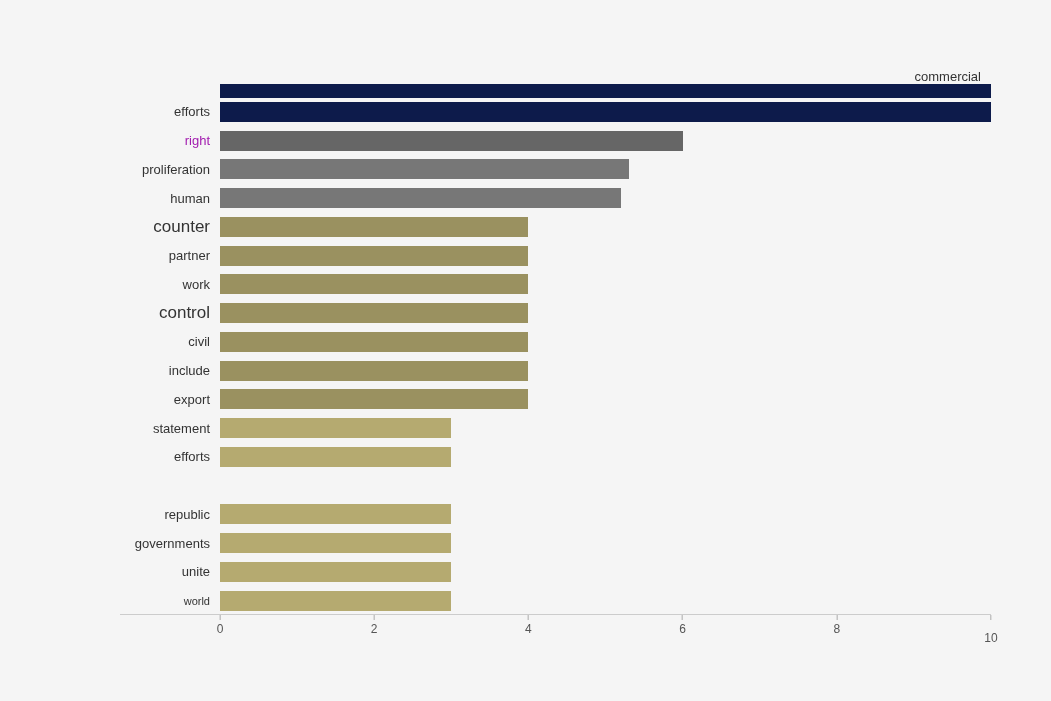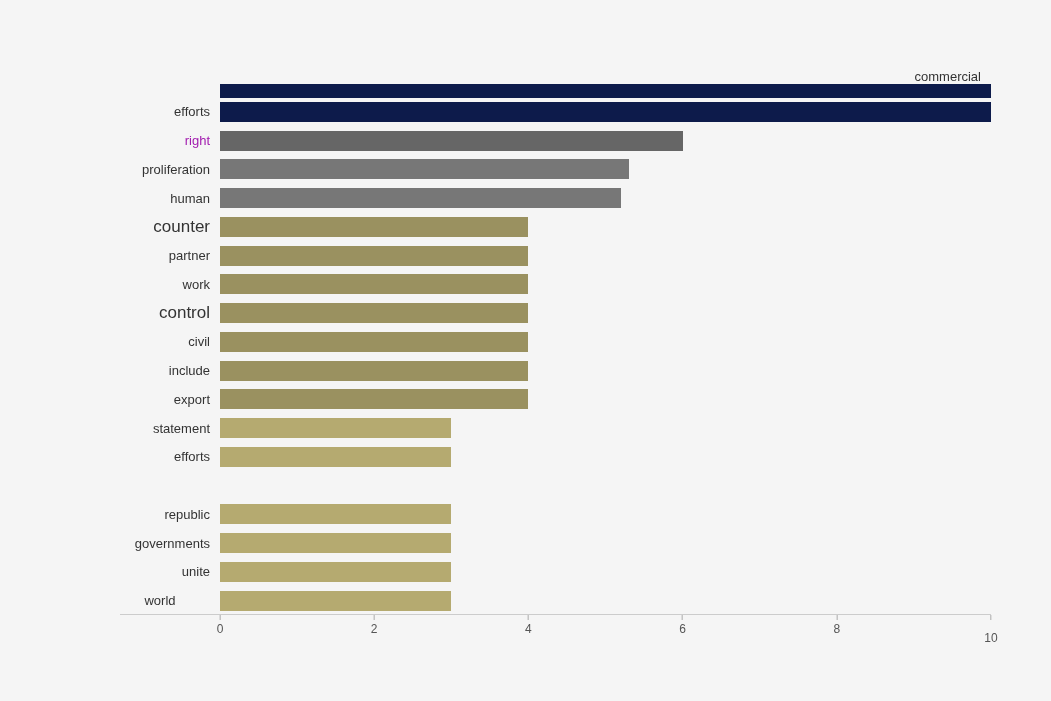--- a/index.html
+++ b/index.html
@@ -137,21 +137,21 @@
             <div style="height: 100%; width: 231.3px; background: rgb(181, 170, 112);"></div>
           </div>
         </div>
         <div style="position: absolute; top: 517.5px; left: 0px; right: 0px; height: 28.75px; display: flex; align-items: center;">
           <div style="width: 100px; text-align: right; padding-right: 10px; font-size: 13px; color: rgb(51, 51, 51); flex-shrink: 0;">unite</div>
           <div style="flex: 1 1 0%; height: 20.125px; position: relative; display: flex; align-items: center;">
             <div style="height: 100%; width: 231.3px; background: rgb(181, 170, 112);"></div>
           </div>
         </div>
         <div style="position: absolute; top: 546.25px; left: 0px; right: 0px; height: 28.75px; display: flex; align-items: center;">
-          <div style="width: 100px; text-align: center; padding-right: 20px; font-size: 13px; color: rgb(51, 51, 51); flex-shrink: 0;">world</div>
+          <div style="width: 100px; text-align: right; padding-right: 10px; font-size: 11px; color: rgb(51, 51, 51); flex-shrink: 0;">world</div>
           <div style="flex: 1 1 0%; height: 20.125px; position: relative; display: flex; align-items: center;">
             <div style="height: 100%; width: 231.3px; background: rgb(181, 170, 112);"></div>
           </div>
         </div>
       </div>
 
     <div style="position:absolute;bottom:25px;left:0;right:0;height:1px;background:#ccc;"></div>
 
     <div style="position:absolute;bottom:0;left:0;right:0;height:25px;" id="x-ticks-container">
     <div style="position: absolute; left: 100px; transform: translateX(-50%); display: flex; flex-direction: column; align-items: center;">

